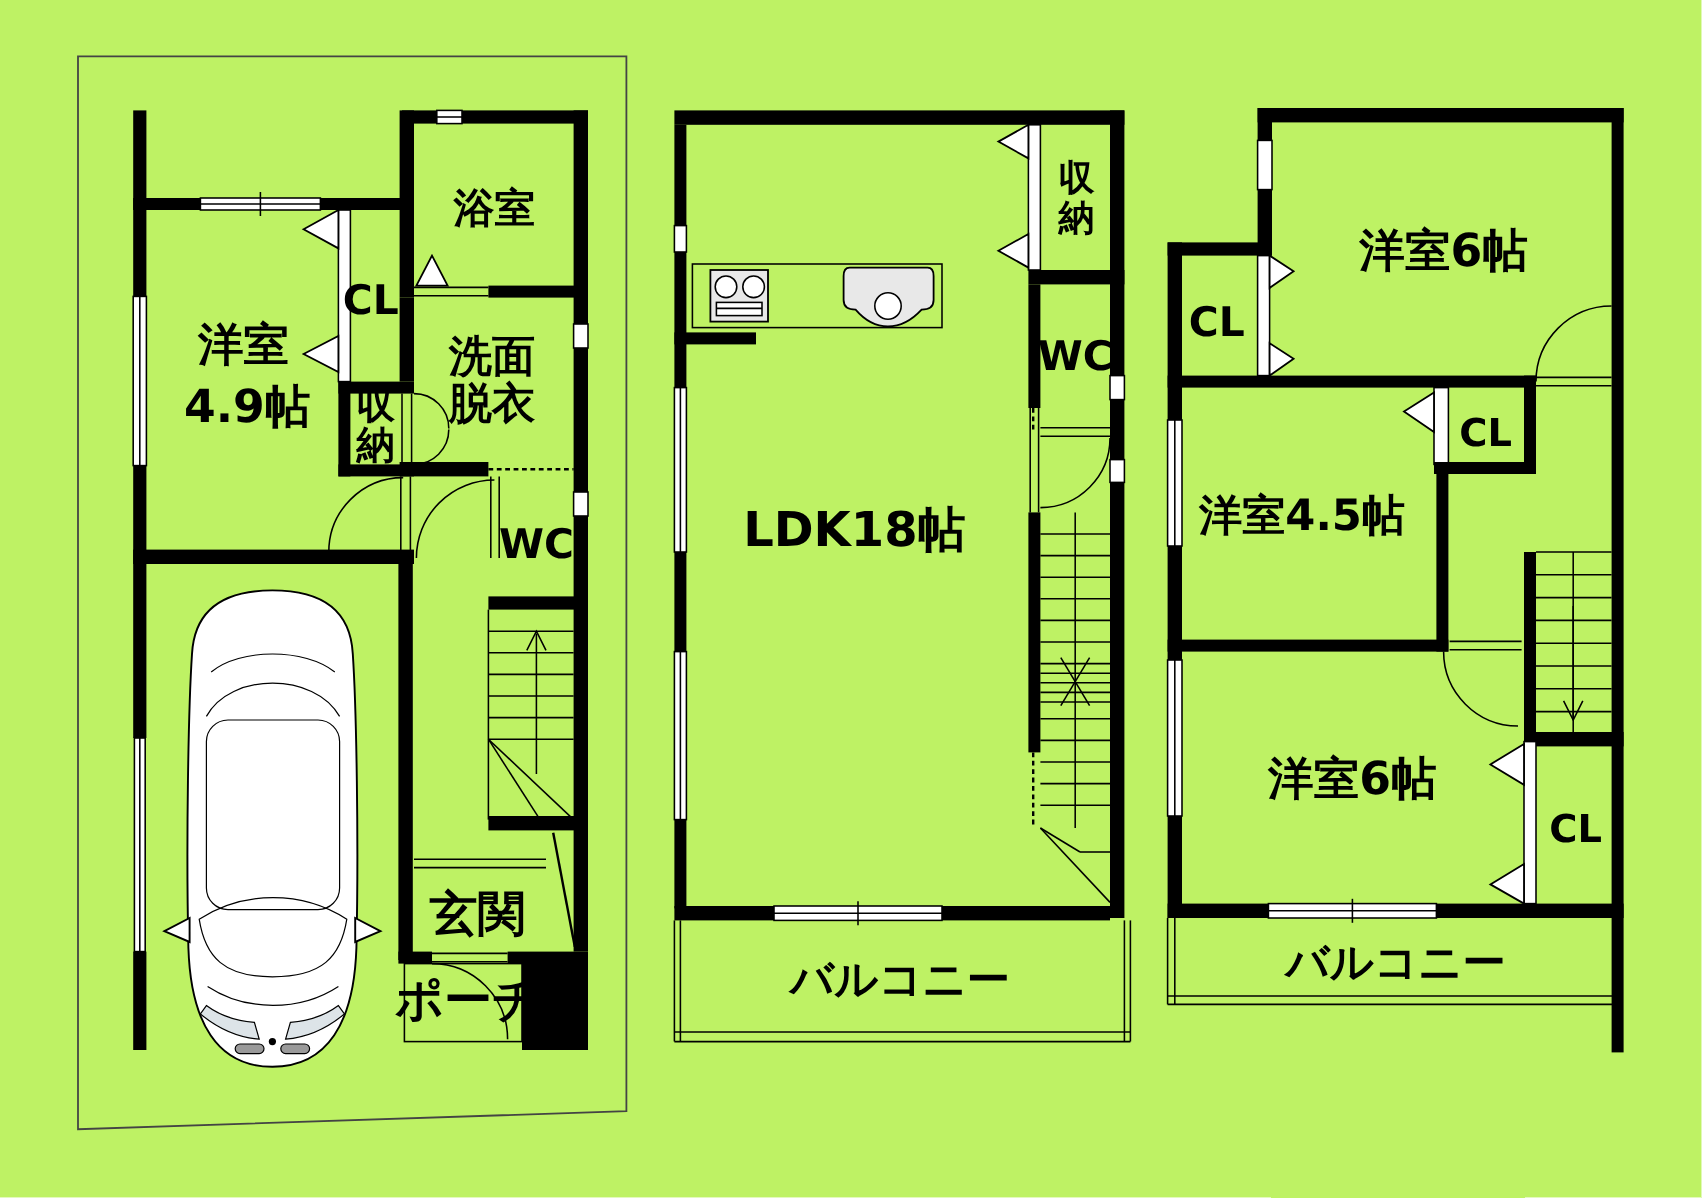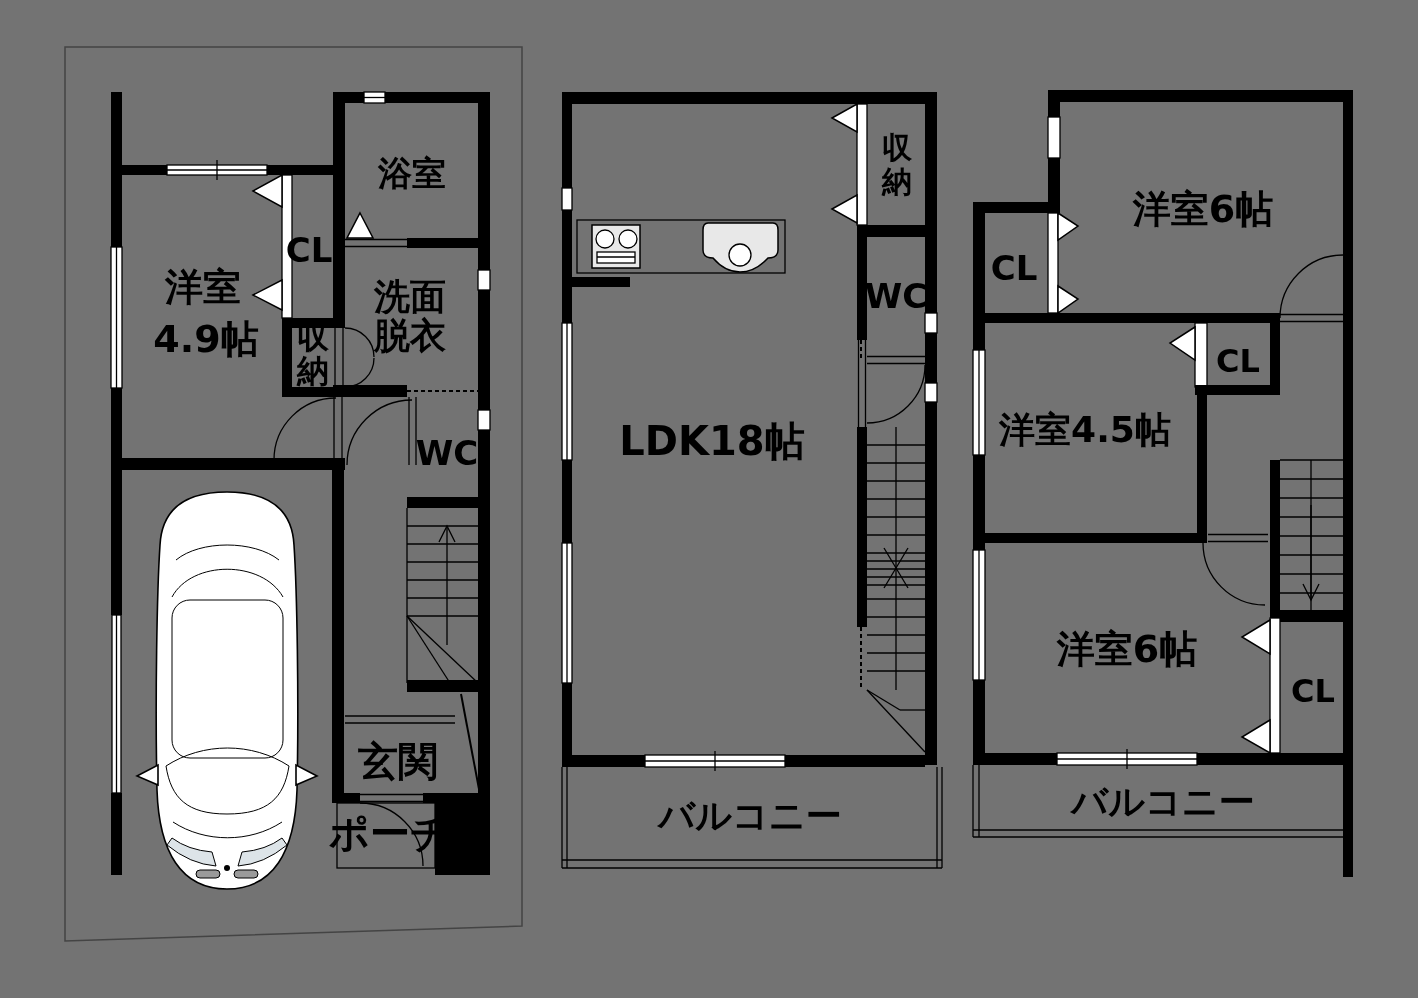--- a/index.html
+++ b/index.html
@@ -1,16 +1,16 @@
 <!DOCTYPE html>
 <html><head>
 <meta charset="utf-8">
 <style>
   html,body{margin:0;padding:0;background:#ffffff;}
-  .page{width:1418px;height:998px;position:relative;background:#737373;overflow:hidden;}
+  .page{width:1418px;height:998px;position:relative;background:#bef264;overflow:hidden;}
   svg{display:block;}
   .w{fill:#000;}
   .lot{fill:none;stroke:#444;stroke-width:1.5;}
   .tl{stroke:#000;stroke-width:1.3;fill:none;}
   .tl2{stroke:#000;stroke-width:2;fill:none;}
   .dash{stroke:#000;stroke-width:2;fill:none;stroke-dasharray:4 3;}
   .win{fill:#fff;stroke:#000;stroke-width:1.3;}
   .tri{fill:#fff;stroke:#000;stroke-width:1.5;}
   .fix{fill:#e8e8e8;stroke:#000;stroke-width:1.5;}
   .carline{stroke:#000;stroke-width:1.6;fill:#fff;}

